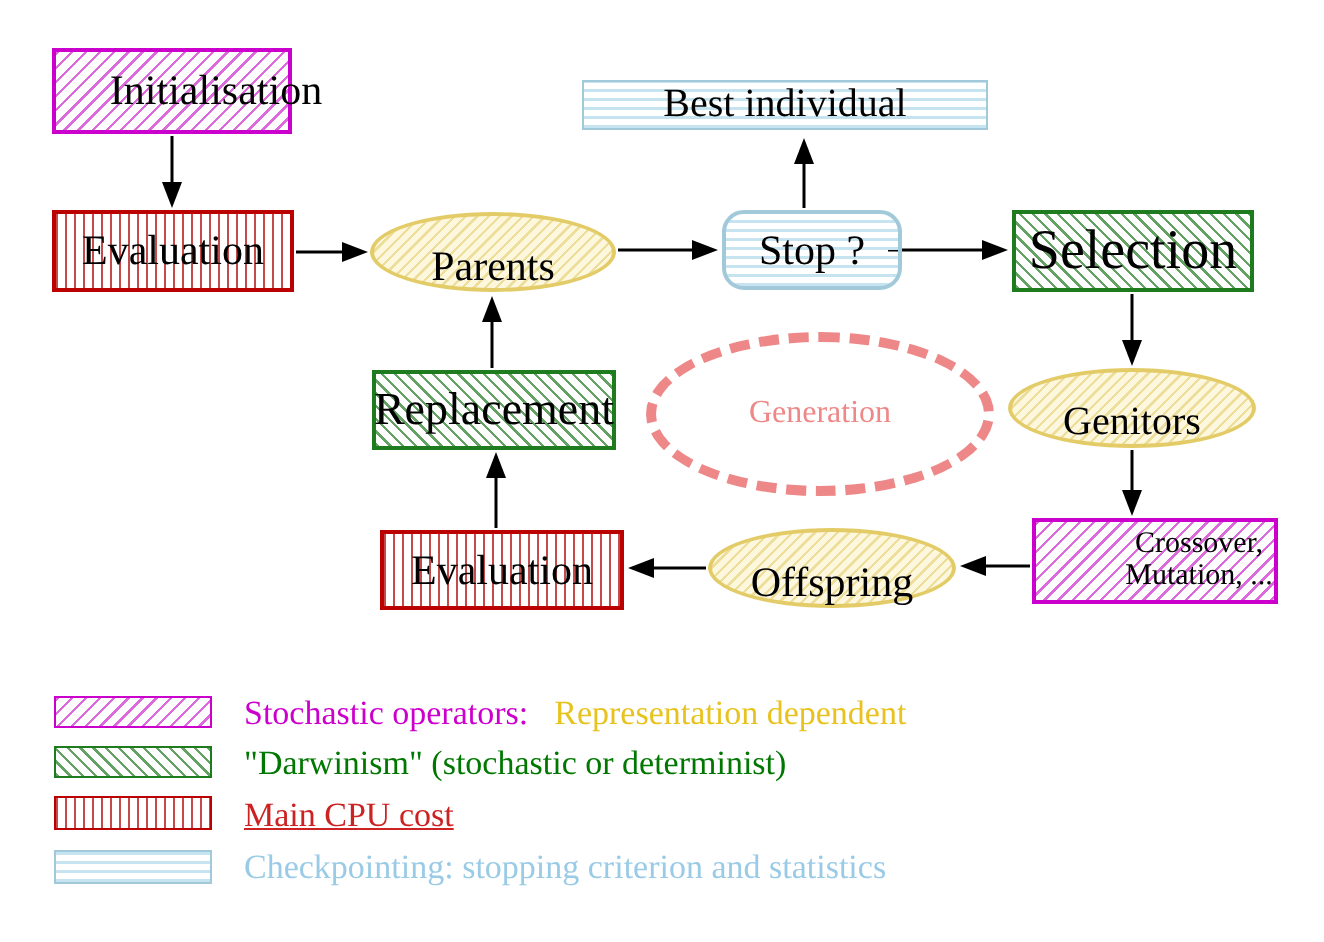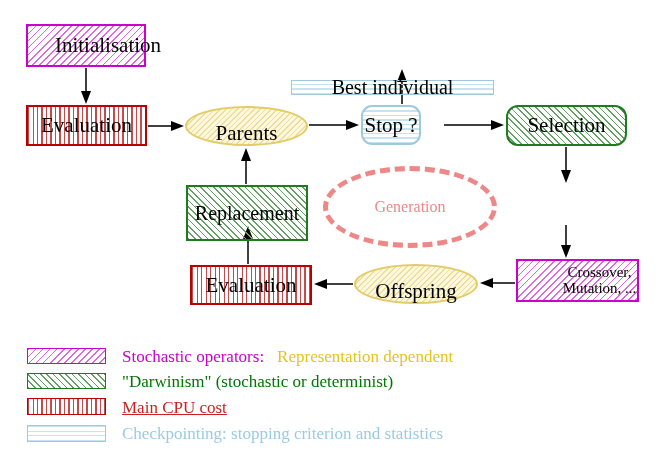--- a/index.html
+++ b/index.html
@@ -32,28 +32,28 @@
   .hatch-yellow{
     background:#fcf7dd repeating-linear-gradient(135deg,#eede9b 0,#eede9b 1.2px,rgba(0,0,0,0) 1.2px,rgba(0,0,0,0) 4px);
     border:2px solid #e3cc67;
     align-items:flex-end;
   }
   .ellipse{border-radius:50%;}
   
   .n-init{left:26px;top:24px;width:120px;height:43px;font-size:21px;}
   .n-eval-top{left:26px;top:105px;width:121px;height:41px;font-size:21px;}
   .n-parents{left:185px;top:106px;width:123px;height:40px;font-size:21px;}
-  .n-best{left:291px;top:40px;width:203px;height:15px;font-size:20px;border-width:1.5px;margin-top:40px;}
-  .n-stop{left:361px;top:105px;width:60px;height:40px;font-size:21px;border-radius:11px;}
-  .n-selection{left:506px;top:105px;width:121px;height:41px;font-size:21px;border-radius:12px;}
+  .n-best{left:291px;top:40px;width:203px;height:25px;font-size:20px;border-width:1.5px;}
+  .n-stop{left:361px;top:105px;width:90px;height:40px;font-size:21px;border-radius:11px;}
+  .n-selection{left:506px;top:105px;width:121px;height:41px;font-size:28px;}
   .n-genitors{left:504px;top:184px;width:124px;height:40px;font-size:20px;}
   .n-crossover{left:516px;top:259px;width:123px;height:43px;font-size:15px;flex-direction:column;}
   .n-offspring{left:354px;top:264px;width:124px;height:40px;font-size:21px;}
   .n-eval-bottom{left:190px;top:265px;width:122px;height:40px;font-size:21px;}
-  .n-replacement{left:186px;top:185px;width:122px;height:56px;font-size:20px;}
+  .n-replacement{left:186px;top:185px;width:122px;height:40px;font-size:23px;}
   .n-generation{
     left:323px;top:166px;width:174px;height:82px;font-size:16px;
     border:5px dashed #ee8888;border-radius:50%;color:#ee8888;background:transparent;
   }
   .arrows{position:absolute;left:0;top:0;width:662px;height:471px;pointer-events:none;}
   .arrows line{stroke:#000;stroke-width:1.5;}
   .arrows polygon{fill:#000;}
   
   .legend-swatch{position:absolute;width:79px;height:16px;box-sizing:border-box;border-width:1.5px;}
   .sw-1{left:27px;top:348px;}
@@ -136,20 +136,23 @@
   </div>
 
   <div class="node stripe-cyan n-stop">
     <span>Stop ?</span>
   </div>
 
   <div class="node hatch-green n-selection">
     <span>Selection</span>
   </div>
 
+  <div class="node hatch-yellow ellipse n-genitors">
+    <span>Genitors</span>
+  </div>
 
   <div class="node hatch-magenta n-crossover">
     <span>Crossover,</span>
     <span>Mutation, ...</span>
   </div>
 
   <div class="node hatch-yellow ellipse n-offspring">
     <span>Offspring</span>
   </div>
 

